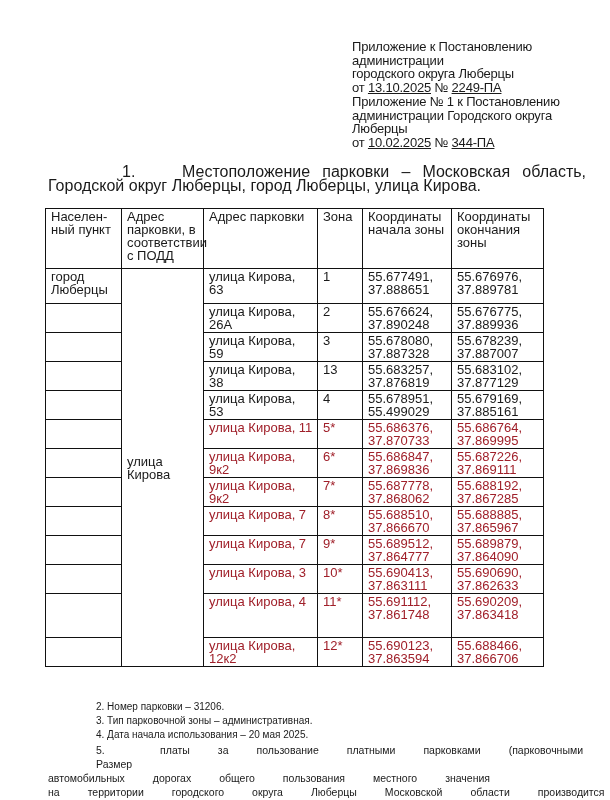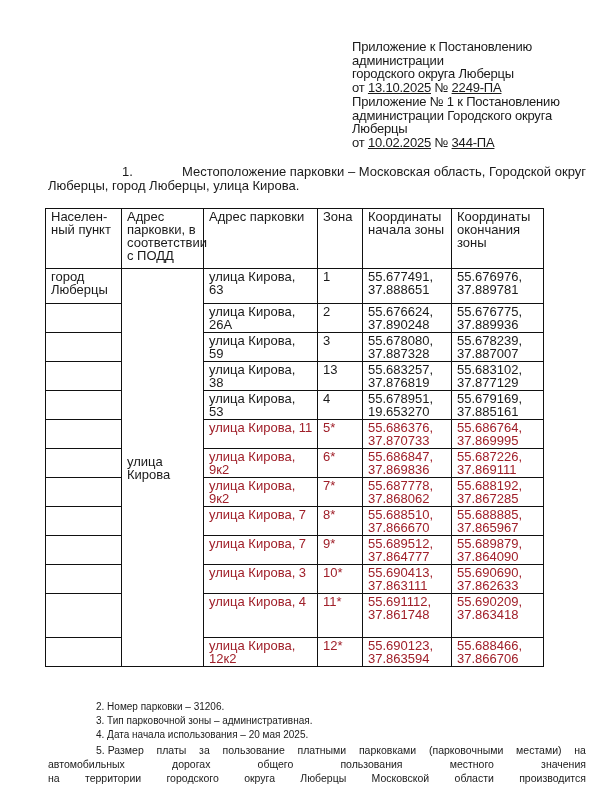--- a/index.html
+++ b/index.html
@@ -33,21 +33,21 @@
     }
     .appendix-1 { top: 40px; }
     .appendix-2 { top: 95px; }
     .u { text-decoration: underline; }
 
     .para1 {
       position: absolute;
       left: 48px;
       top: 165px;
       width: 538px;
-      font-size: 13px;
+      font-size: 16px;
       line-height: 14px;
       text-align: justify;
       text-align-last: left;
     }
     .para1 .num {
       display: inline-block;
       padding-left: 74px;
       width: 60px;
     }
 
@@ -103,21 +103,22 @@
     .para5 {
       position: absolute;
       left: 48px;
       top: 743px;
       width: 538px;
       font-size: 10.5px;
       line-height: 14px;
     }
     .para5 .line {
       display: flex;
-      justify-content: space-between;
+      justify-content: flex-start;
+      gap: 28px;
     }
     .para5 .first {
       padding-left: 48px;
     }
   </style>
 </head>
 <body>
 
 <div class="page">
 
@@ -183,21 +184,21 @@
           <td></td>
           <td class="addr">улица Кирова, 38</td>
           <td class="zone">13</td>
           <td class="coord">55.683257, 37.876819</td>
           <td class="coord">55.683102, 37.877129</td>
         </tr>
         <tr class="rowh-b">
           <td></td>
           <td class="addr">улица Кирова, 53</td>
           <td class="zone">4</td>
-          <td class="coord">55.678951, 19.653270</td>
+          <td class="coord">55.678951, 55.499029</td>
           <td class="coord">55.679169, 37.885161</td>
         </tr>
         <tr class="rowh-b red">
           <td></td>
           <td class="addr">улица Кирова, 11</td>
           <td class="zone">5*</td>
           <td class="coord">55.686376, 37.870733</td>
           <td class="coord">55.686764, 37.869995</td>
         </tr>
         <tr class="rowh-b red">

